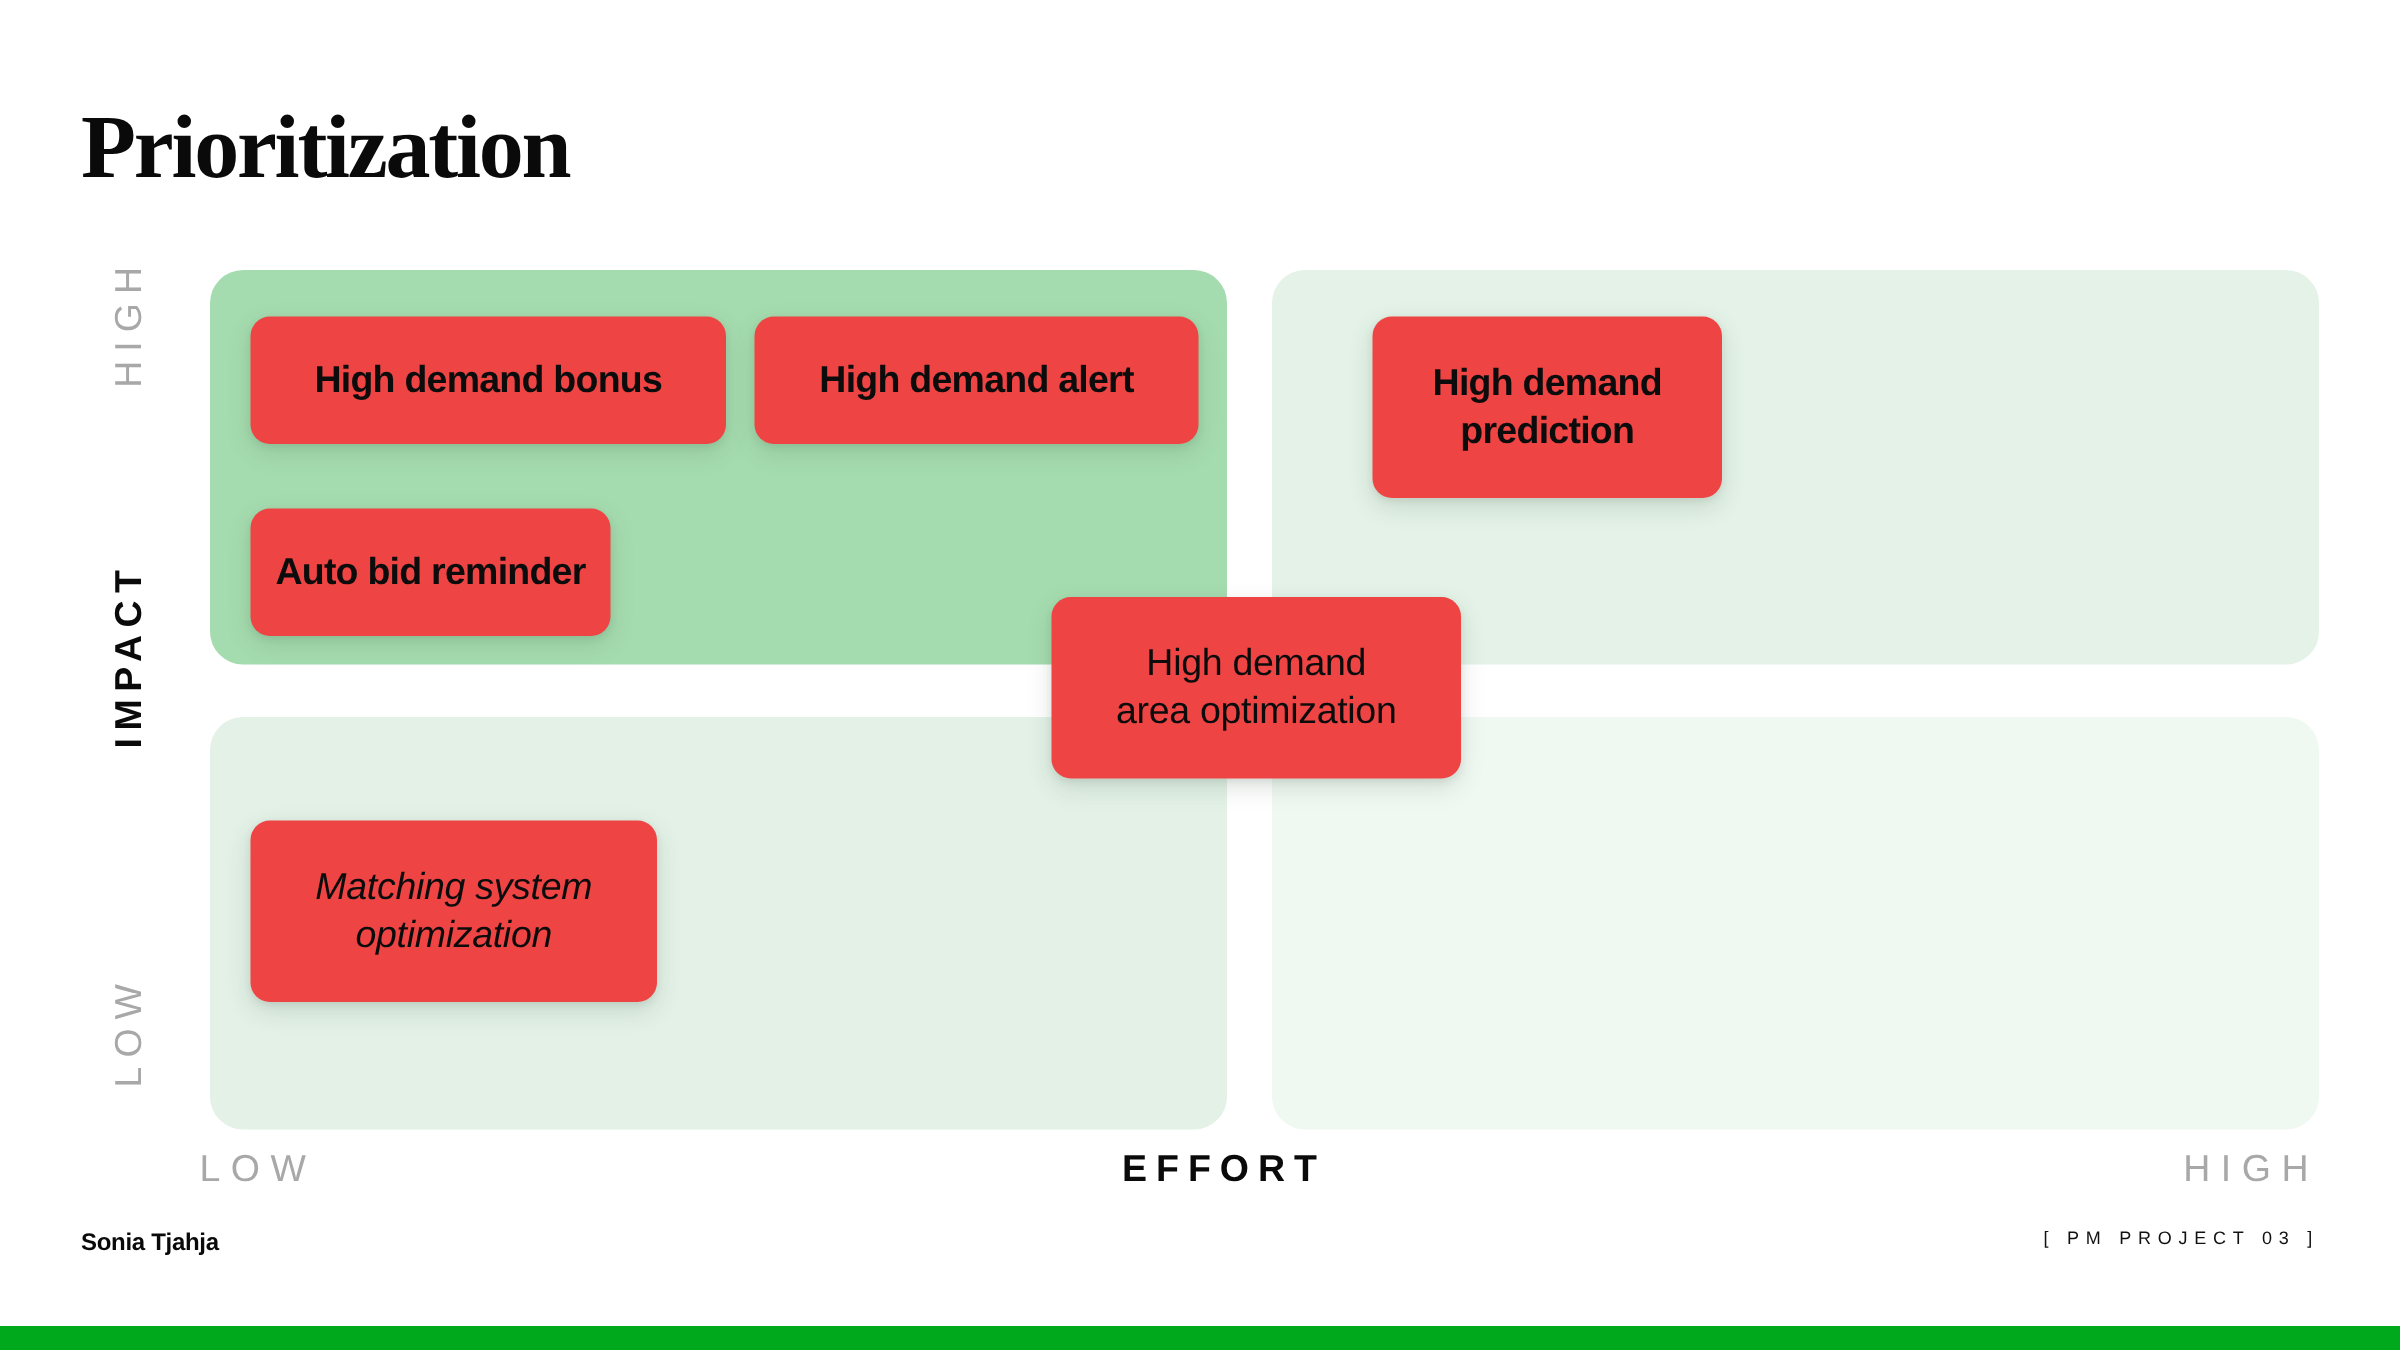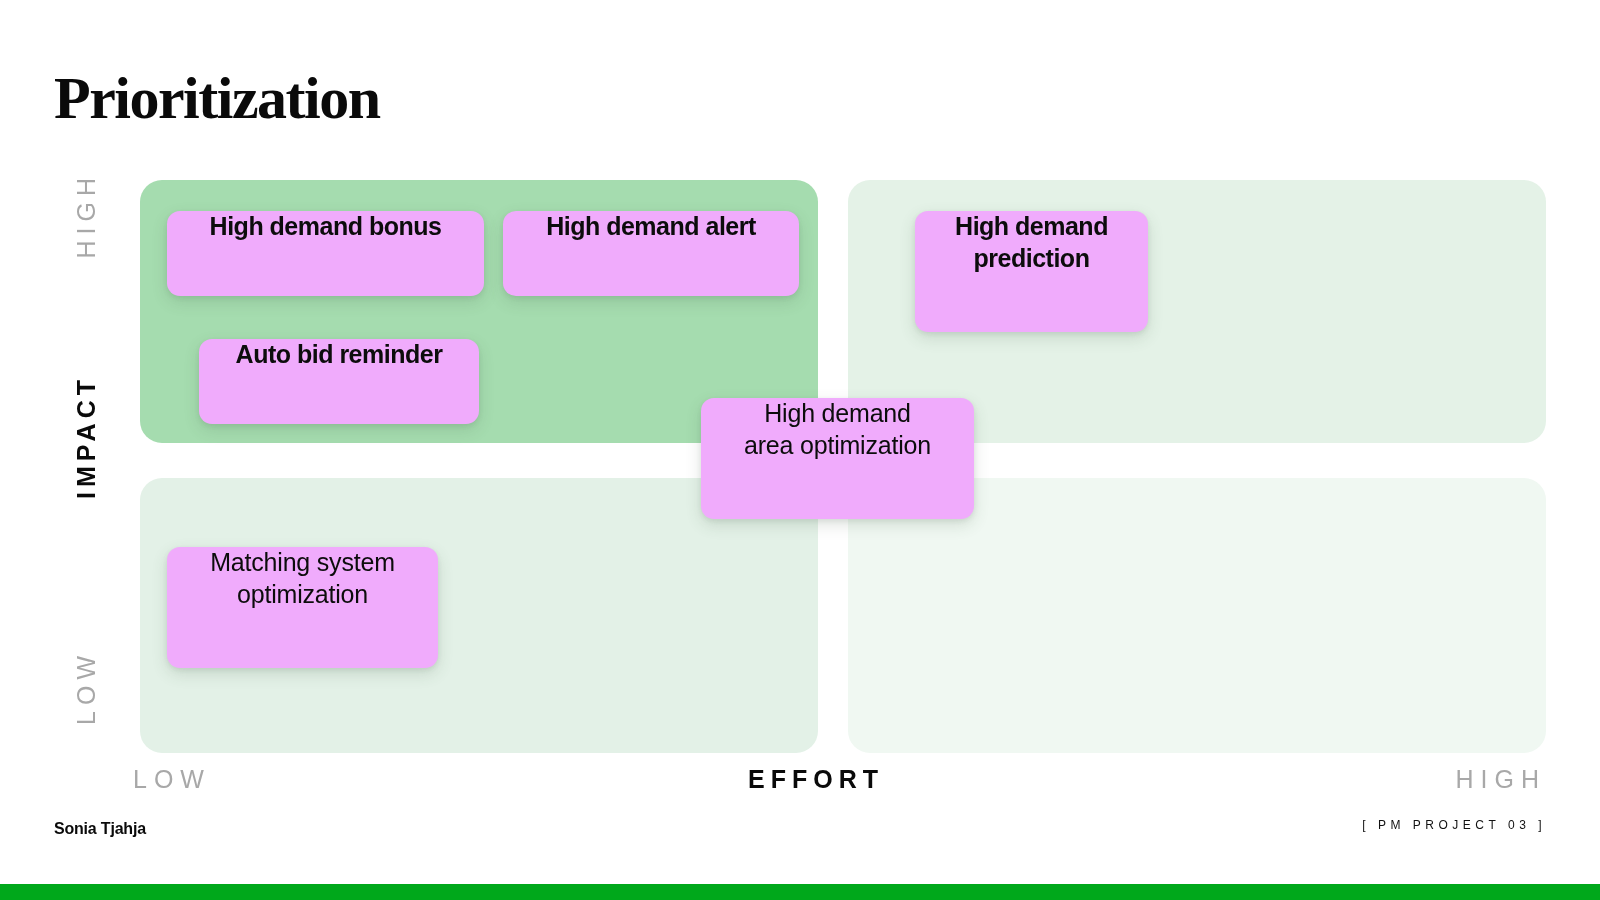--- a/index.html
+++ b/index.html
@@ -67,59 +67,60 @@
     left: 708px;
     top: 298px;
     width: 698px;
     height: 275px;
     background: #f0f8f2;
   }
 
   
   .card {
     position: absolute;
-    background: #f0abfc;
+    background: #ef4444;
     border-radius: 13px;
     box-shadow: 0 6px 16px rgba(60, 90, 65, 0.16),
                 0 2px 5px rgba(60, 90, 65, 0.10);
     display: flex;
-    align-items: flex-start;
+    align-items: center;
     justify-content: center;
     text-align: center;
     box-sizing: border-box;
     color: #0c0c0c;
     line-height: 1.26;
   }
   .card.bold {
     font-weight: bold;
     font-size: 25px;
     letter-spacing: -0.5px;
   }
   .card.regular {
     font-weight: normal;
     font-size: 25px;
     letter-spacing: -0.2px;
   }
 
   
   .c-hd-bonus    { left: 27px;  top: 31px;  width: 317px; height: 85px; }
   .c-hd-alert    { left: 363px; top: 31px;  width: 296px; height: 85px; }
-  .c-auto-bid    { left: 27px;  top: 159px; width: 280px; height: 85px; margin-left: 32px; }
+  .c-auto-bid    { left: 27px;  top: 159px; width: 240px; height: 85px; }
   .c-hd-pred     { left: 775px; top: 31px;  width: 233px; height: 121px; }
   .c-daily-brief { left: 1054px;top: 31px;  width: 247px; height: 121px; }
   .c-hd-area     { left: 561px; top: 218px; width: 273px; height: 121px;
                    z-index: 5; }
   .c-matching    { left: 27px;  top: 69px;  width: 271px; height: 121px; }
 
   .bottom-left-cards {
     position: absolute;
     left: 0;
     top: 298px;
     width: 678px;
     height: 317px;
+    font-style: italic;
   }
 
   
   .axis-y-high, .axis-y-low, .axis-y-title {
     position: absolute;
     writing-mode: vertical-rl;
     transform: rotate(180deg);
     letter-spacing: 6px;
     font-size: 25px;
     text-align: center;

